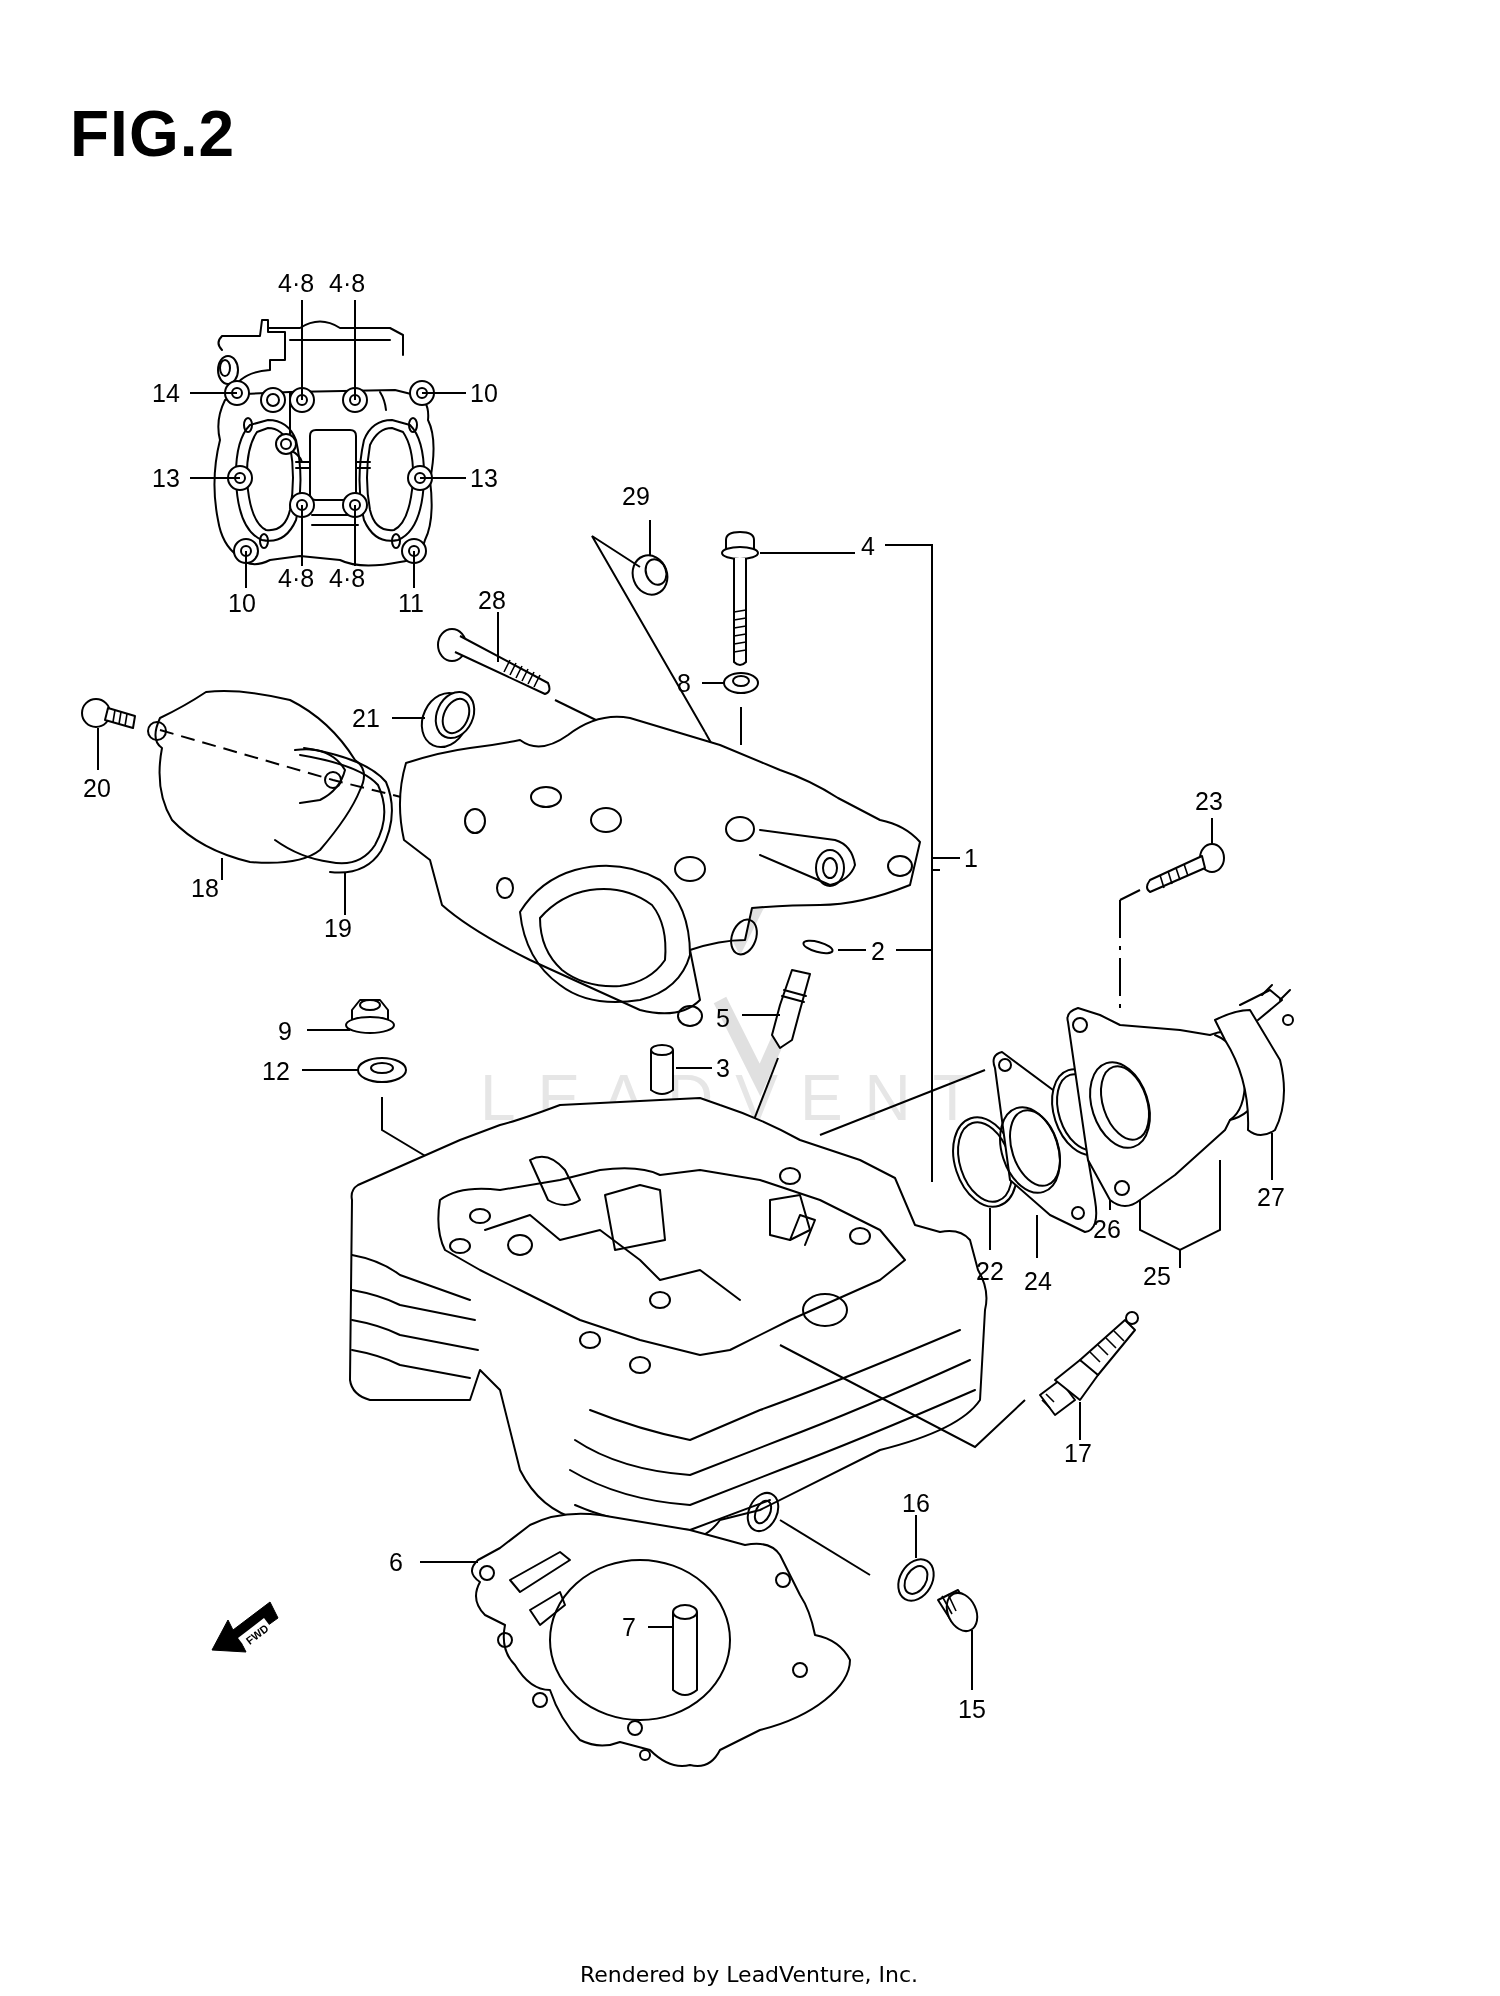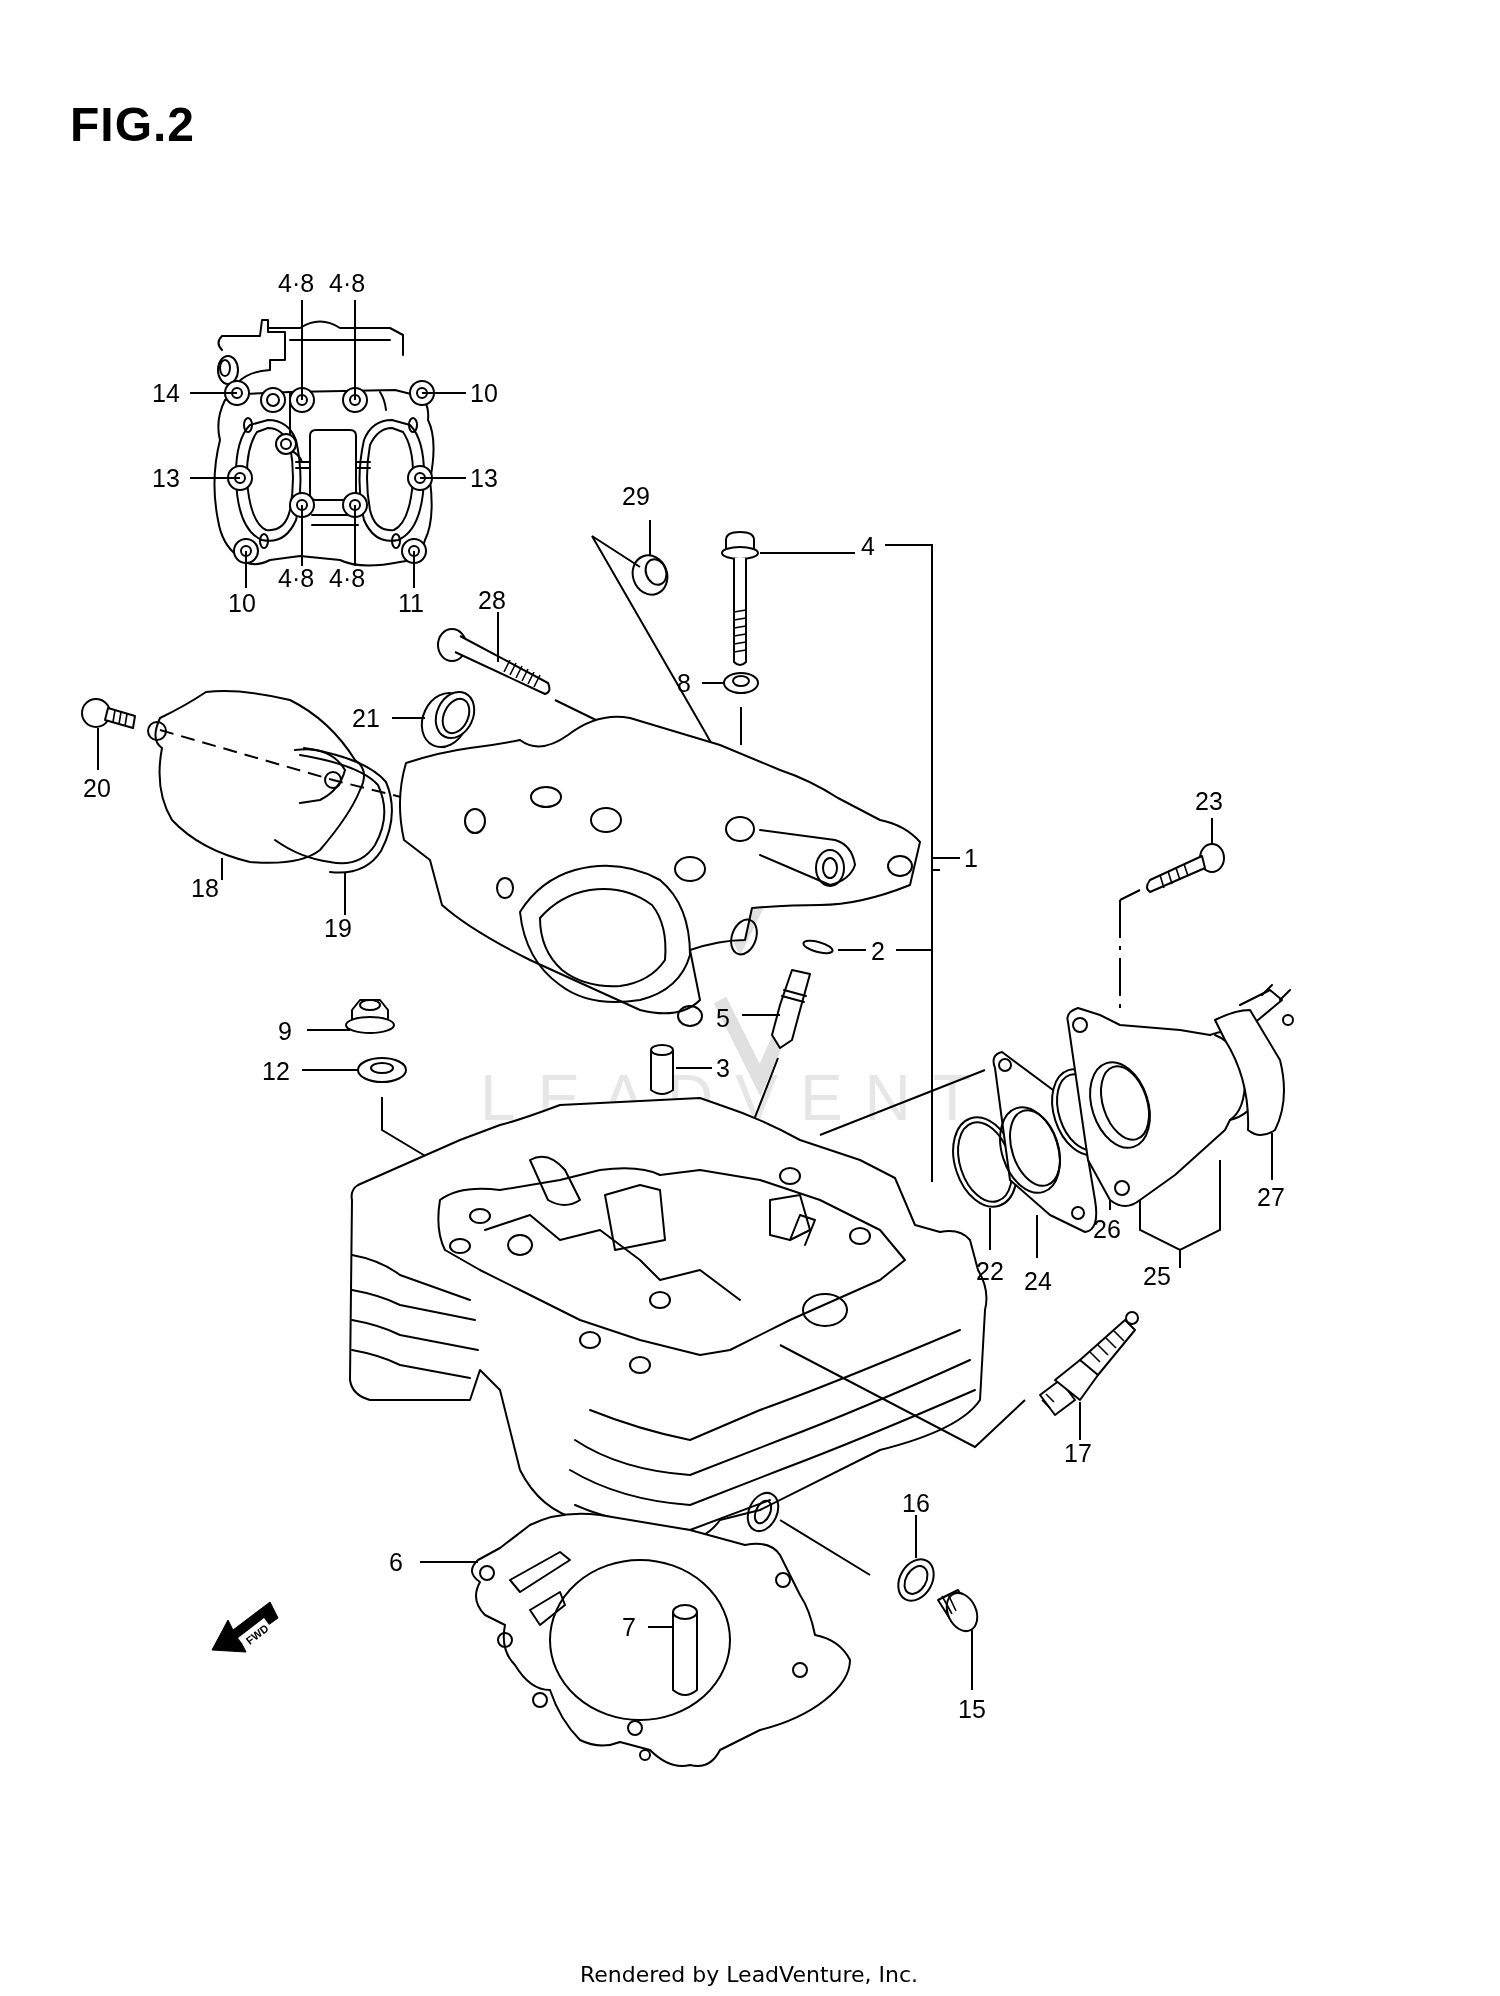--- a/index.html
+++ b/index.html
@@ -1,18 +1,18 @@
 <!DOCTYPE html>
 <html><head>
 <meta charset="utf-8">
 <style>
   html, body { margin: 0; padding: 0; background: #ffffff; }
   body { width: 1500px; height: 1996px; position: relative; overflow: hidden; font-family: "Liberation Sans", sans-serif; }
   #diagram { position: absolute; left: 0; top: 0; width: 1500px; height: 1996px; }
-  .fig-title { position: absolute; left: 70px; top: 97px; font-family: "Liberation Sans", sans-serif; font-weight: bold; font-size: 48px; color: #000; letter-spacing: 1px; }
+  .fig-title { position: absolute; left: 70px; top: 97px; font-family: "Liberation Sans", sans-serif; font-weight: bold; font-size: 64px; color: #000; letter-spacing: 1px; }
   .footer { position: absolute; left: 0; width: 1500px; top: 1962px; text-align: center; font-family: "DejaVu Sans", sans-serif; font-size: 22px; color: #000; padding-left: 12px; }
   .footer span { position: relative; left: -13px; }
   svg text.callout { font-family: "Liberation Sans", sans-serif; font-size: 25px; fill: #000; }
   svg text.watermark { font-family: "Liberation Sans", sans-serif; font-size: 64px; fill: #e6e6e6; letter-spacing: 22px; }
   .ln { stroke: #000; stroke-width: 2; fill: none; stroke-linecap: round; stroke-linejoin: round; }
   .ln-thin { stroke: #000; stroke-width: 1.6; fill: none; stroke-linejoin: round; }
   .lead { stroke: #000; stroke-width: 2; fill: none; }
   .dash { stroke: #000; stroke-width: 2; fill: none; stroke-dasharray: 14 8; }
   .dashdot { stroke: #000; stroke-width: 2; fill: none; stroke-dasharray: 38 8 4 8; }
   .part { fill: #fff; stroke: #000; stroke-width: 2; stroke-linejoin: round; }

